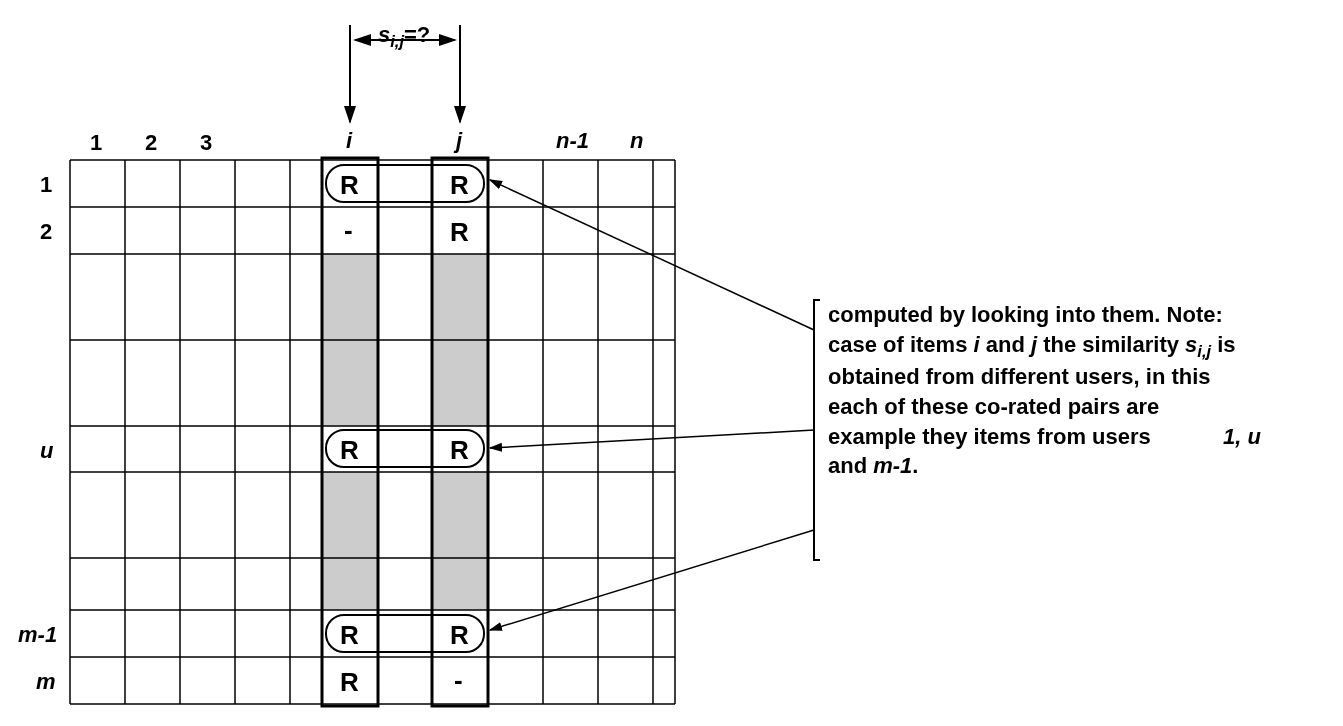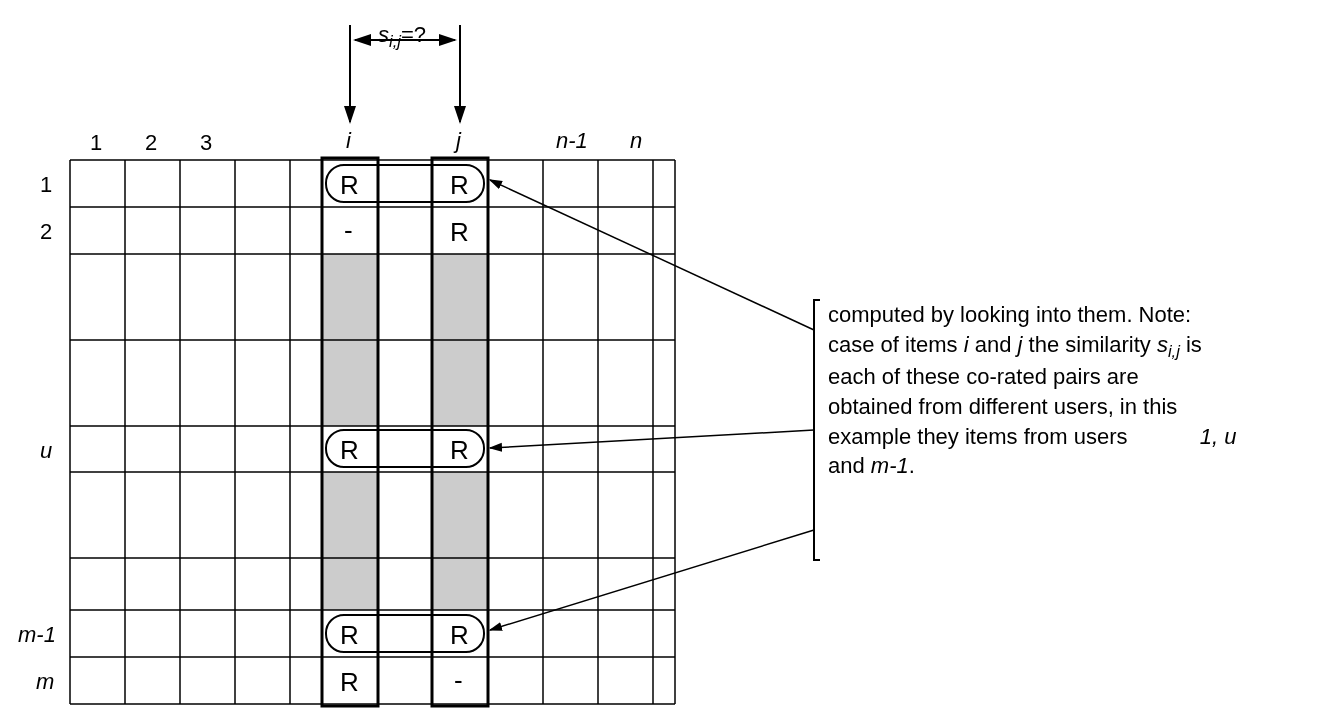--- a/index.html
+++ b/index.html
@@ -9,20 +9,21 @@
     height: 726px;
     background: white;
     font-family: Arial, Helvetica, sans-serif;
     font-size: 22px;
     color: black;
   }
   .container {
     position: relative;
     width: 1343px;
     height: 726px;
+    font-weight: bold;
   }
   svg {
     position: absolute;
     top: 0;
     left: 0;
     pointer-events: none;
   }
   .label {
     position: absolute;
     white-space: nowrap;
@@ -162,22 +163,22 @@
 <div class="label cell-text" style="left:340px; top:620px;">R</div>
 <div class="label cell-text" style="left:450px; top:620px;">R</div>
 <div class="label cell-text" style="left:340px; top:667px;">R</div>
 <div class="label cell-text" style="left:454px; top:665px;">-</div>
 
 <div class="annot" style="left:828px; top:300px;">
   <div>computed by looking into them. Note:</div>
   <div>
     <span>case of items  </span><span class="italic">i</span><span> and </span><span class="italic">j</span><span> the similarity  </span><span class="italic">s</span><span class="sub">i,j</span><span> is</span>
   </div>
+  <div>obtained from different users, in this</div>
   <div>each of these co-rated pairs are</div>
-  <div>obtained from different users, in this</div>
   <div>
     <span>example they items from users</span>
     <span style="display:inline-block; width:60px;"></span>
     <span class="italic">1, u</span>
   </div>
   <div>
     <span>and </span><span class="italic">m-1</span><span>.</span>
   </div>
 </div>
 

